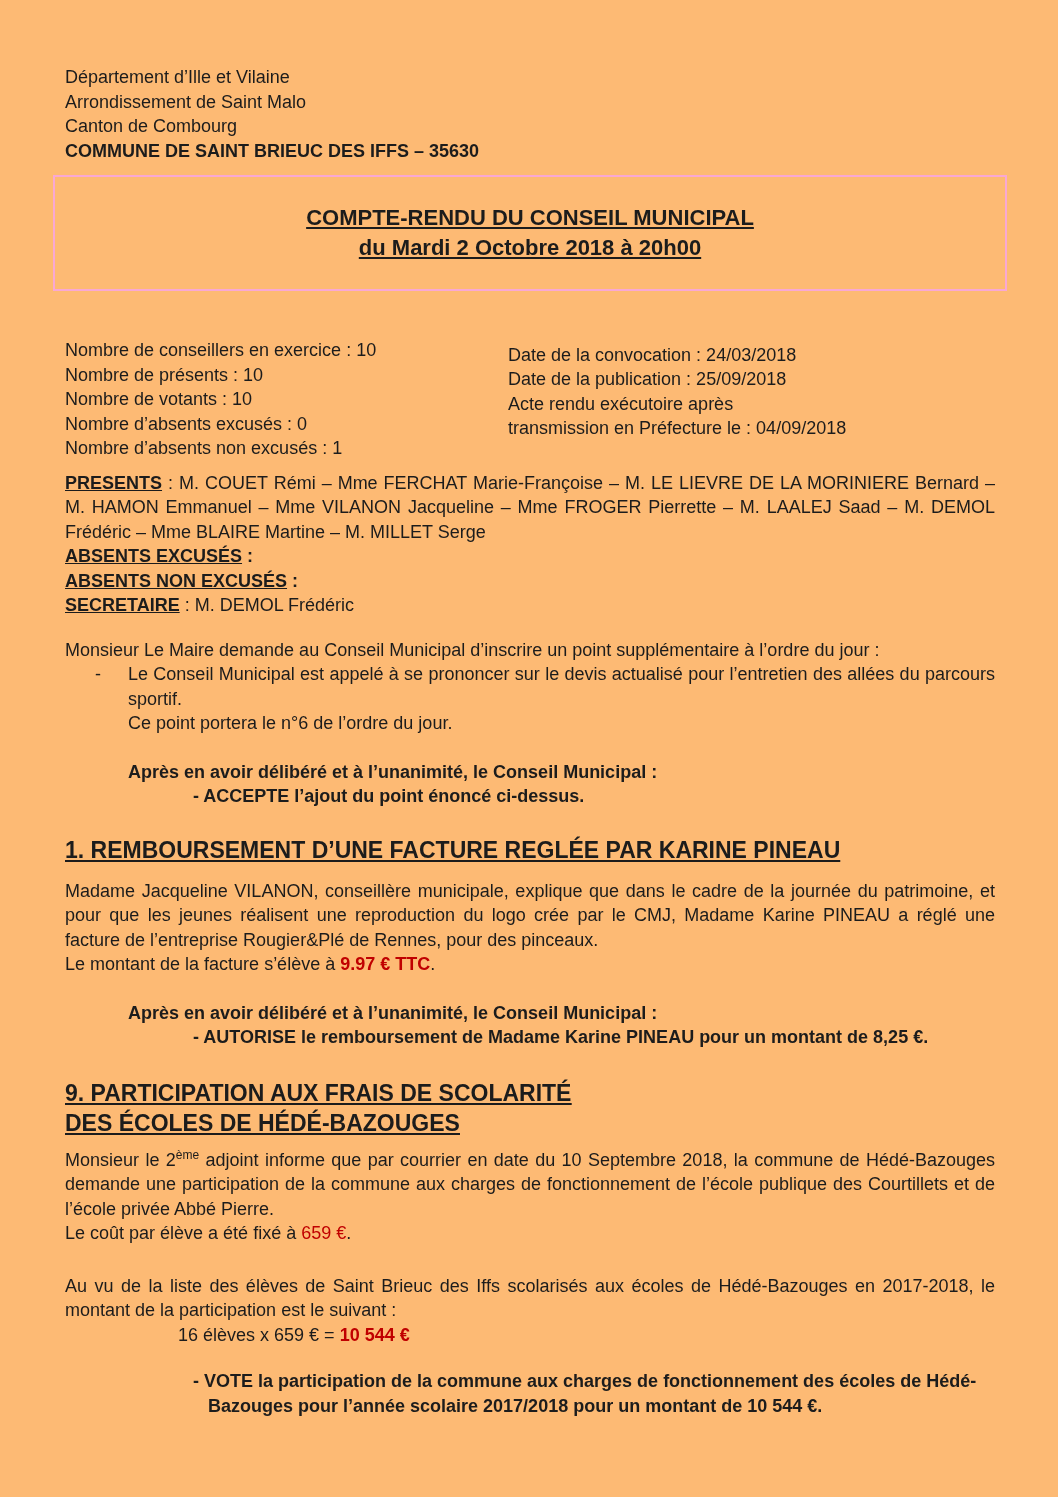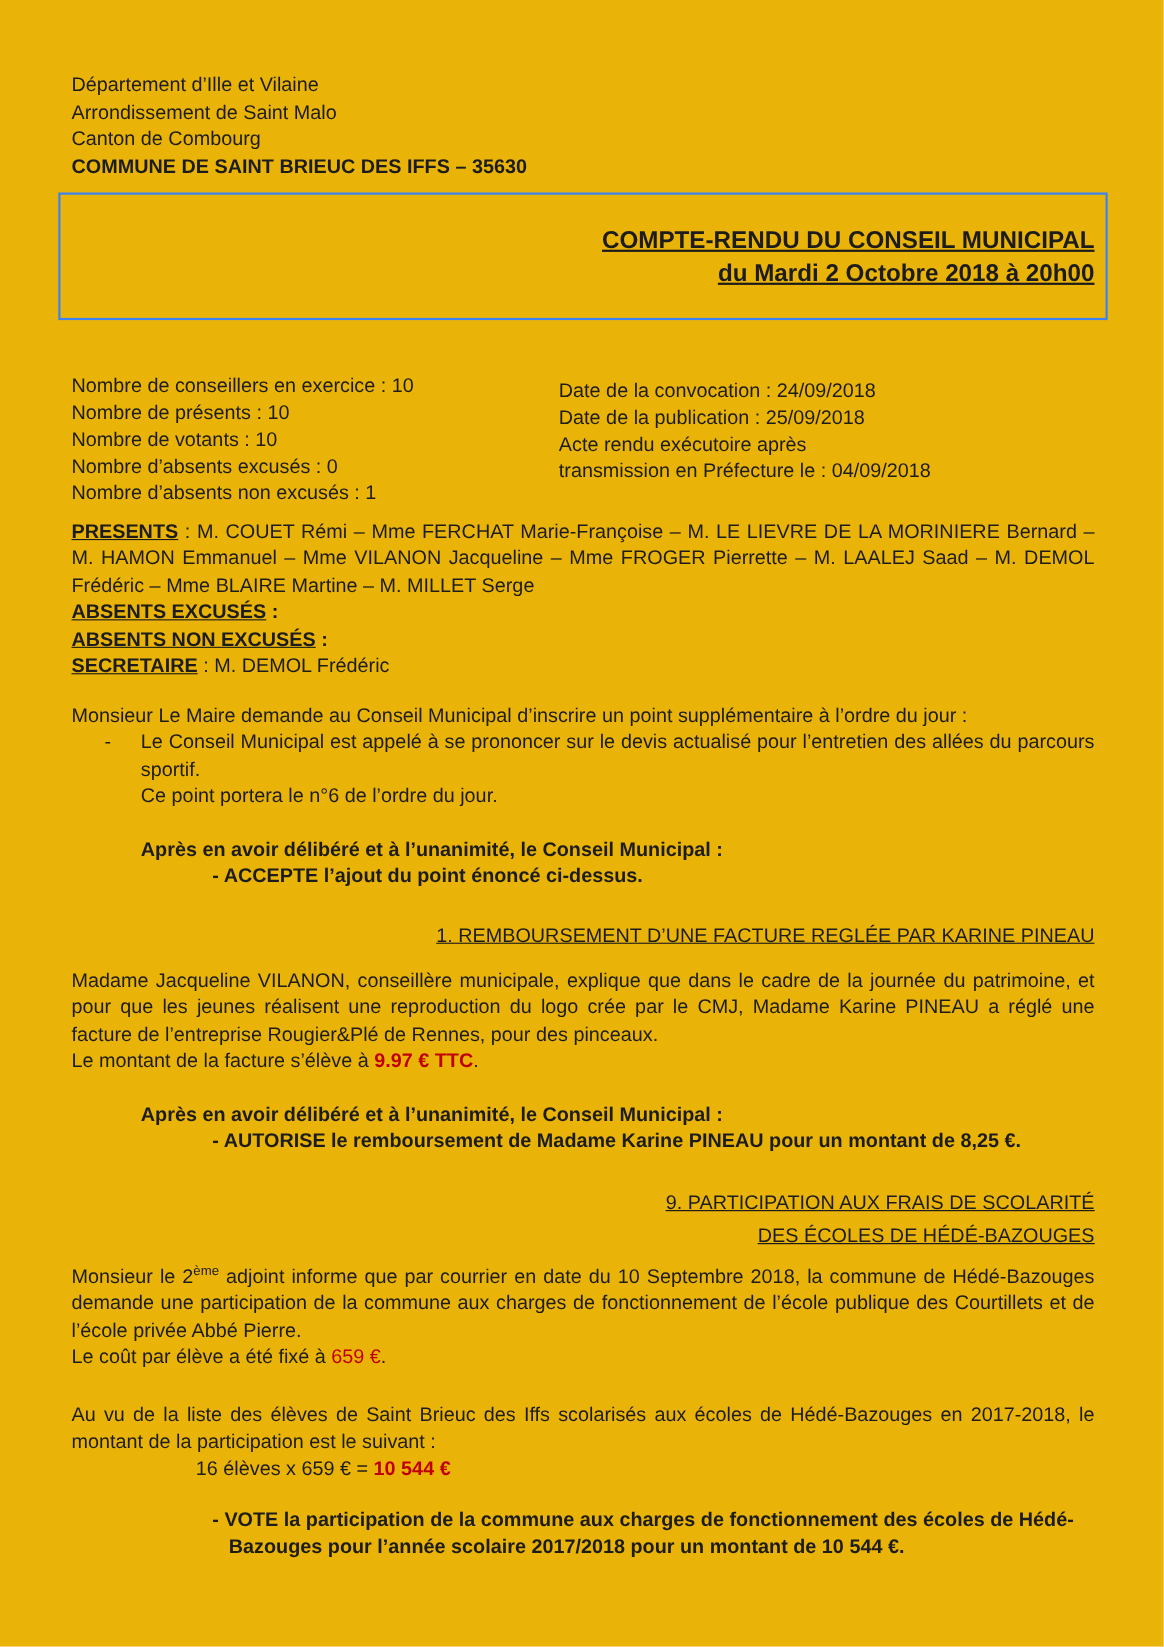--- a/index.html
+++ b/index.html
@@ -2,39 +2,39 @@
 <html><head>
 <meta charset="utf-8">
 <style>
   * { margin: 0; padding: 0; box-sizing: border-box; }
   html, body { background: #ffffff; }
   .page {
     position: relative;
     width: 1058px;
     height: 1497px;
     margin: 0 auto;
-    background: #eab308;
+    background: #fdba74;
     font-family: "Liberation Sans", sans-serif;
     font-size: 18px;
     line-height: 24.5px;
     color: #1c1c1c;
     padding: 65px 63px 0 65px;
     overflow: hidden;
   }
   .bold { font-weight: bold; }
   .justify { text-align: justify; }
 
   
   .title-box {
     margin-top: 12px;
     margin-left: -12px;
     margin-right: -12px;
-    border: 2px solid #3b82f6;
+    border: 2px solid #f9a8d4;
     padding: 26px 10px 26px 10px;
-    text-align: right;
+    text-align: center;
   }
   .title-line {
     font-weight: bold;
     font-size: 22px;
     line-height: 30px;
     text-decoration: underline;
   }
 
   
   .meeting-info {
@@ -63,23 +63,23 @@
   .delib-intro { font-weight: bold; margin-left: 63px; }
   .delib-decision {
     font-weight: bold;
     padding-left: 143px;
     text-indent: -15px;
   }
 
   
   .section-heading {
     margin-top: 26px;
-    text-align: right;
-    font-weight: normal;
-    font-size: 18px;
+    text-align: left;
+    font-weight: bold;
+    font-size: 23px;
     line-height: 30px;
     text-decoration: underline;
   }
   .section-heading .hline { display: block; text-decoration: underline; }
 
   .body-para { margin-top: 14px; }
   .accent-red { color: #c00000; }
   .accent-red-bold { color: #c00000; font-weight: bold; }
   sup { font-size: 12px; line-height: 0; }
 
@@ -105,21 +105,21 @@
 
   <section class="meeting-info">
     <div class="info-col-left">
       <div class="info-line">Nombre de conseillers en exercice : 10</div>
       <div class="info-line">Nombre de présents : 10</div>
       <div class="info-line">Nombre de votants : 10</div>
       <div class="info-line">Nombre d’absents excusés : 0</div>
       <div class="info-line">Nombre d’absents non excusés : 1</div>
     </div>
     <div class="info-col-right">
-      <div class="info-line">Date de la convocation : 24/09/2018</div>
+      <div class="info-line">Date de la convocation : 24/03/2018</div>
       <div class="info-line">Date de la publication : 25/09/2018</div>
       <div class="info-line">Acte rendu exécutoire après</div>
       <div class="info-line">transmission en Préfecture le : 04/09/2018</div>
     </div>
   </section>
 
   <section class="attendance">
     <p class="justify">
       <span class="att-label">PRESENTS</span><span class="att-rest"> : M. COUET Rémi – Mme FERCHAT Marie-Françoise – M. LE LIEVRE DE LA MORINIERE Bernard – M. HAMON Emmanuel – Mme VILANON Jacqueline – Mme FROGER Pierrette – M. LAALEJ Saad – M. DEMOL Frédéric – Mme BLAIRE Martine – M. MILLET Serge</span>
     </p>

